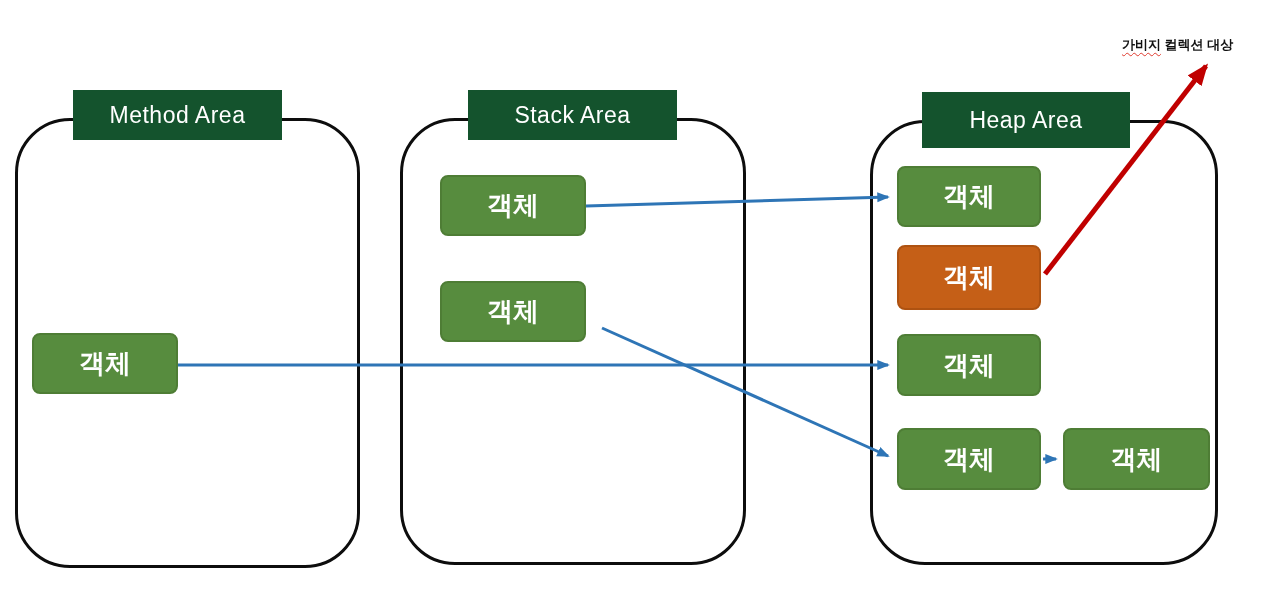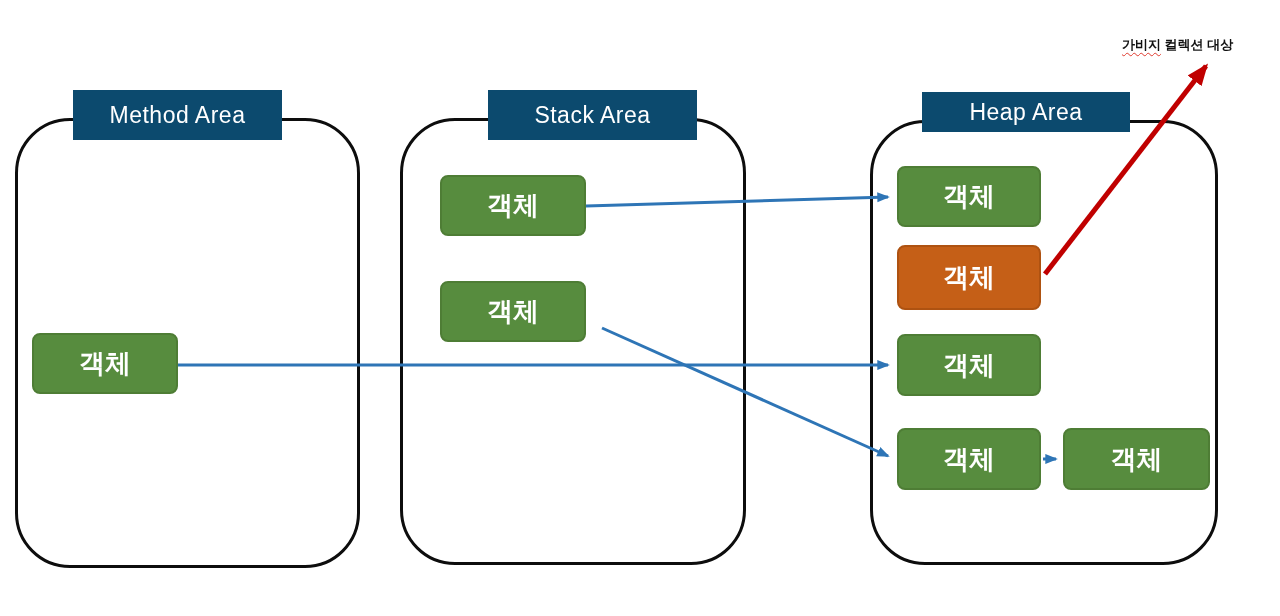--- a/index.html
+++ b/index.html
@@ -23,32 +23,32 @@
     background: #ffffff;
     box-sizing: border-box;
   }
   .area-method { left: 15px;  top: 118px; width: 345px; height: 450px; }
   .area-stack  { left: 400px; top: 118px; width: 346px; height: 447px; }
   .area-heap   { left: 870px; top: 120px; width: 348px; height: 445px; }
 
   
   .area-header {
     position: absolute;
-    background: #0c4a6e;
+    background: #14532d;
     color: #ffffff;
     display: flex;
     align-items: center;
     justify-content: center;
     font-size: 23px;
     letter-spacing: 0.5px;
     z-index: 3;
   }
   .hdr-method { left: 73px;  top: 90px; width: 209px; height: 50px; }
-  .hdr-stack  { left: 468px; top: 90px; width: 209px; height: 50px; margin-left: 20px; }
-  .hdr-heap   { left: 922px; top: 92px; width: 208px; height: 40px; }
+  .hdr-stack  { left: 468px; top: 90px; width: 209px; height: 50px; }
+  .hdr-heap   { left: 922px; top: 92px; width: 208px; height: 56px; }
 
   
   .node {
     position: absolute;
     border-radius: 8px;
     display: flex;
     align-items: center;
     justify-content: center;
     color: #ffffff;
     font-size: 26px;

